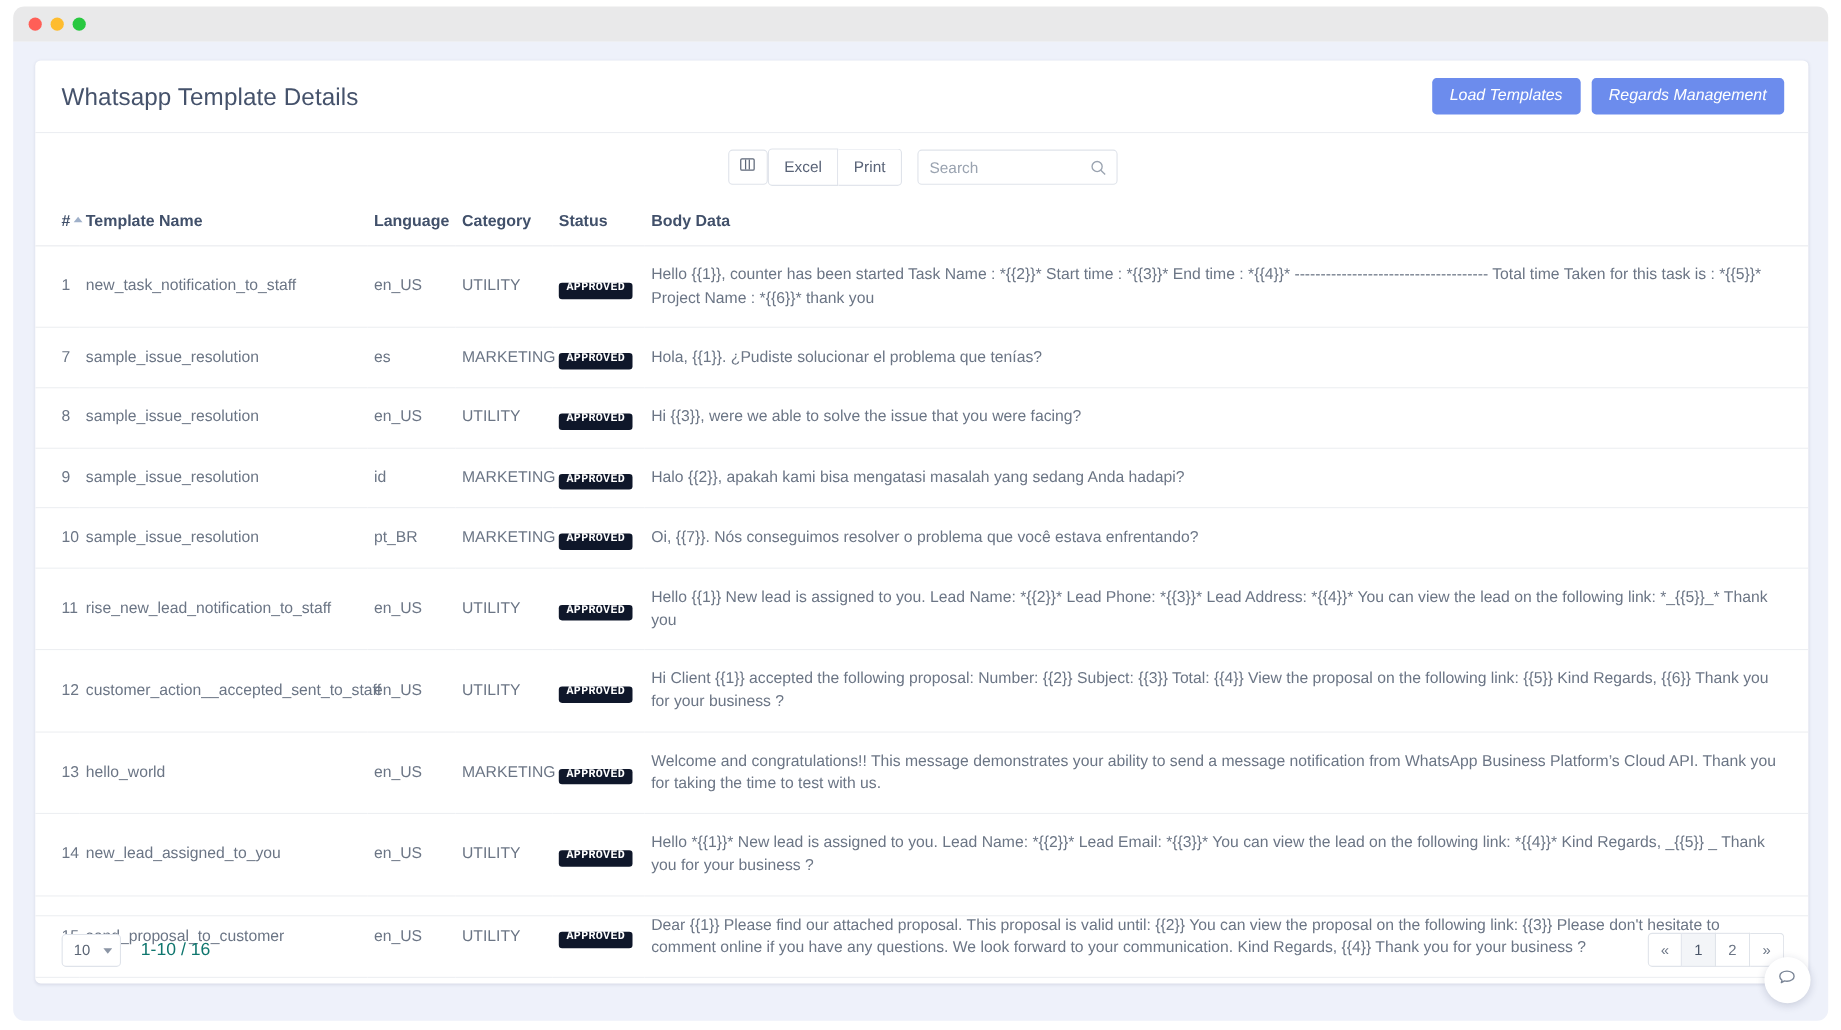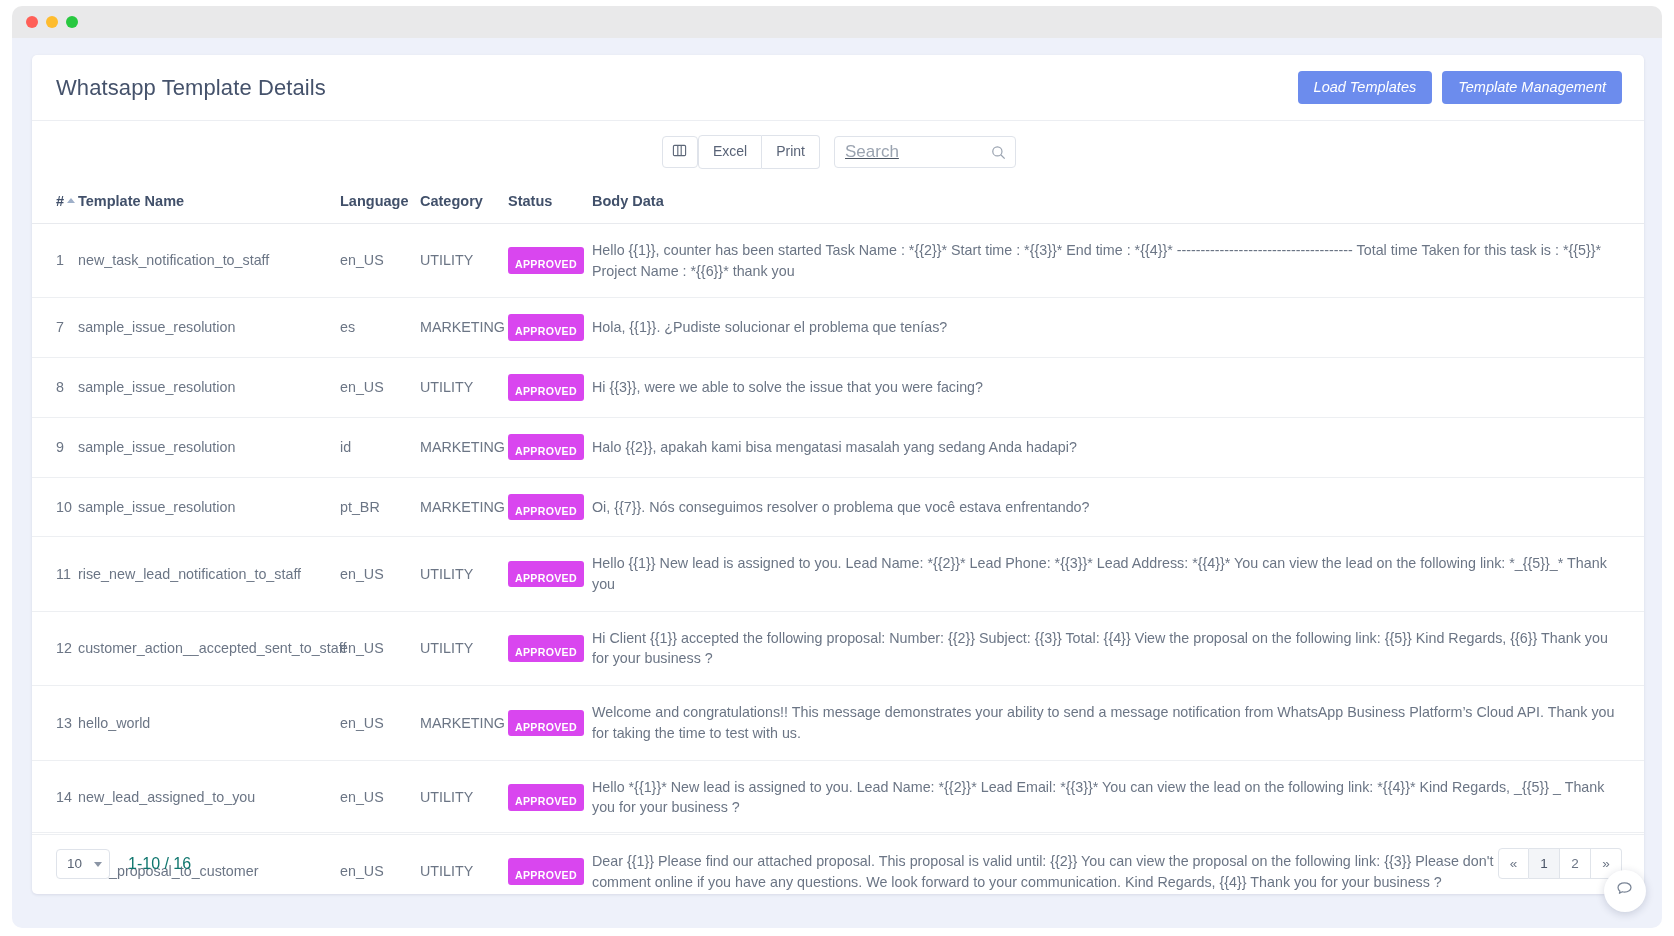--- a/index.html
+++ b/index.html
@@ -98,23 +98,23 @@
   .btn-group .btn-sub:last-child { border-radius: 0 4px 4px 0; border-left: none; }
   .search-wrap {
     position: relative;
     width: 182px; height: 32px;
     border: 1px solid #dfe3ea; border-radius: 4px;
     display: flex; align-items: center;
     background:#fff;
   }
   .search-wrap input {
     border: none; outline: none; background: transparent;
-    font-size: 17px; color: #4b5563;
+    font-size: 14px; color: #4b5563;
     font-family: "Liberation Sans", sans-serif;
-    padding: 0 28px 0 10px; width: 100%; height: 100%; text-decoration: underline;
+    padding: 0 28px 0 10px; width: 100%; height: 100%;
   }
   .search-wrap input::placeholder { color: #9aa3b0; }
   .search-icon {
     position: absolute; right: 9px; top: 8px;
     width: 15px; height: 15px; pointer-events: none;
   }
 
   
   .table-wrap { position: relative; }
   table.data { width: 100%; border-collapse: collapse; table-layout: fixed; }
@@ -148,29 +148,30 @@
   .sort-caret {
     display: inline-block; margin-left: 3px;
     width: 0; height: 0;
     border-left: 4px solid transparent;
     border-right: 4px solid transparent;
     border-bottom: 5px solid #9fb0c9;
     vertical-align: 3px;
   }
   .badge {
     display: inline-block;
-    background: #d946ef;
+    background: #0f172a;
     color: #fff;
     font-size: 10.6px;
     font-weight: bold;
     letter-spacing: 0.3px;
     border-radius: 3px;
-    padding: 12px 7px 4px 7px;
+    padding: 0 7px 4px 7px;
     line-height: 1;
     white-space: nowrap;
+    font-family: Liberation Mono, monospace;
   }
 
   
   .card-footer {
     position: absolute; left: 0; bottom: 0;
     width: 100%; height: 62px;
     border-top: 1px solid #edeff2;
     display: flex; align-items: center; justify-content: space-between;
     padding: 0 22px 0 24px;
   }
@@ -234,21 +235,21 @@
   </div>
 
   <div class="app-canvas">
 
     <div class="card">
 
       <div class="card-header">
         <div class="page-title">Whatsapp Template Details</div>
         <div class="header-actions">
           <button class="btn-primary">Load Templates</button>
-          <button class="btn-primary">Template Management</button>
+          <button class="btn-primary">Regards Management</button>
         </div>
       </div>
 
       <div class="toolbar">
         <div class="columns-btn">
           <span>
             <svg width="15" height="15" viewBox="0 0 16 16" fill="none" stroke="#5d6personal">
               <rect x="1.5" y="2.5" width="13" height="11" rx="1.2" stroke="#5d6778" stroke-width="1.2" fill="none"></rect>
               <line x1="6.2" y1="3.2" x2="6.2" y2="12.8" stroke="#5d6778" stroke-width="1.2"></line>
               <line x1="9.8" y1="3.2" x2="9.8" y2="12.8" stroke="#5d6778" stroke-width="1.2"></line>

